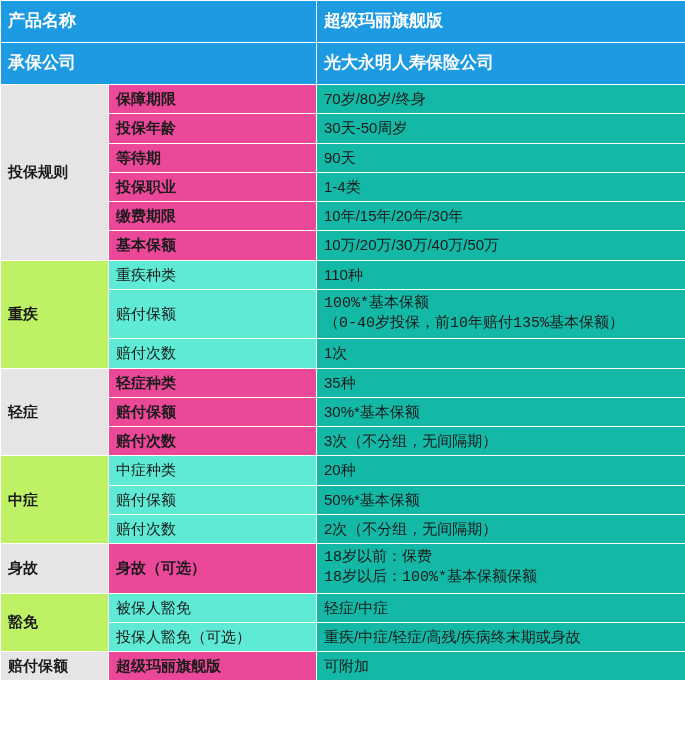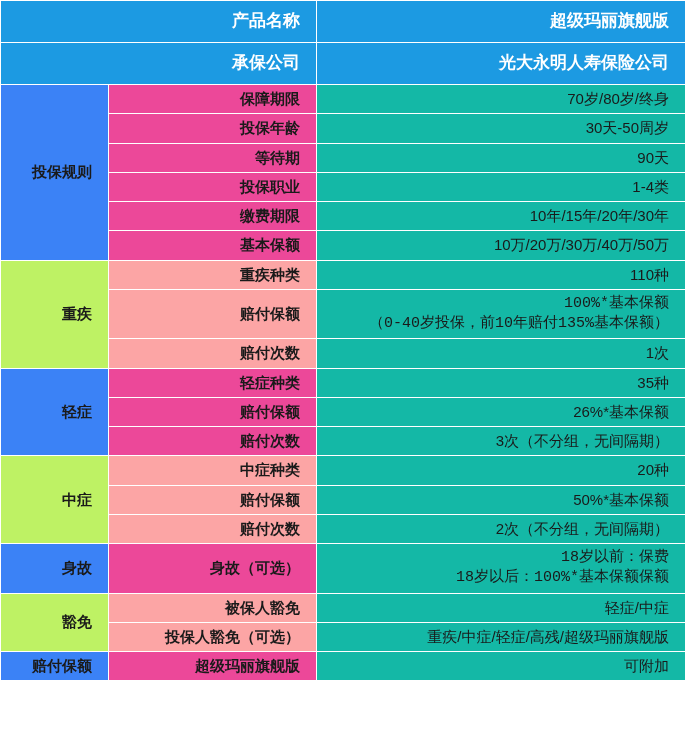--- a/index.html
+++ b/index.html
@@ -13,58 +13,58 @@
     font-family: "Liberation Sans", "DejaVu Sans", sans-serif;
     color: #1a1a1a;
   }
   table.product-table {
     width: 685px;
     border-collapse: collapse;
     table-layout: fixed;
   }
   table.product-table td {
     border: 1px solid #ffffff;
-    text-align: right;
+    text-align: left;
     vertical-align: middle;
     font-size: 15px;
     line-height: 1.35;
-    padding: 4px 16px;
+    padding: 4px 7px;
     white-space: nowrap;
   }
   
   col.c1 { width: 108px; }
   col.c2 { width: 208px; }
   col.c3 { width: 369px; }
 
   
   tr.header-row td {
     background: #1c9ae2;
     color: #ffffff;
     font-weight: bold;
     font-size: 17px;
     height: 33px;
     border: 1px solid #ffffff;
   }
   
   td.group {
-    background: #3b82f6;
+    background: #e5e5e5;
     font-weight: bold;
     font-size: 16px;
   }
   td.group.plain {
     background: #bef264;
   }
   
   td.label {
     background: #ec4899;
     font-weight: bold;
   }
   td.label.plain {
-    background: #fca5a5;
-    font-weight: bold;
+    background: #5eead4;
+    font-weight: normal;
   }
   
   td.value {
     background: #14b8a6;
   }
   td.multiline {
     white-space: normal;
     line-height: 1.5;
     padding: 6px 8px;
     font-family: Liberation Mono, monospace;
@@ -126,21 +126,21 @@
         <td class="label plain">赔付次数</td>
         <td class="value">1次</td>
       </tr>
       <tr>
         <td class="group" rowspan="3">轻症</td>
         <td class="label">轻症种类</td>
         <td class="value">35种</td>
       </tr>
       <tr>
         <td class="label">赔付保额</td>
-        <td class="value">26%*基本保额</td>
+        <td class="value">30%*基本保额</td>
       </tr>
       <tr>
         <td class="label">赔付次数</td>
         <td class="value">3次（不分组，无间隔期）</td>
       </tr>
       <tr>
         <td class="group plain" rowspan="3">中症</td>
         <td class="label plain">中症种类</td>
         <td class="value">20种</td>
       </tr>
@@ -157,21 +157,21 @@
         <td class="label">身故（可选）</td>
         <td class="value multiline">18岁以前：保费<br>18岁以后：100%*基本保额保额</td>
       </tr>
       <tr>
         <td class="group plain" rowspan="2">豁免</td>
         <td class="label plain">被保人豁免</td>
         <td class="value">轻症/中症</td>
       </tr>
       <tr>
         <td class="label plain">投保人豁免（可选）</td>
-        <td class="value">重疾/中症/轻症/高残/超级玛丽旗舰版</td>
+        <td class="value">重疾/中症/轻症/高残/疾病终末期或身故</td>
       </tr>
       <tr>
         <td class="group" rowspan="1">赔付保额</td>
         <td class="label">超级玛丽旗舰版</td>
         <td class="value">可附加</td>
       </tr>
     </tbody>
 </table>
 
 </body></html>

